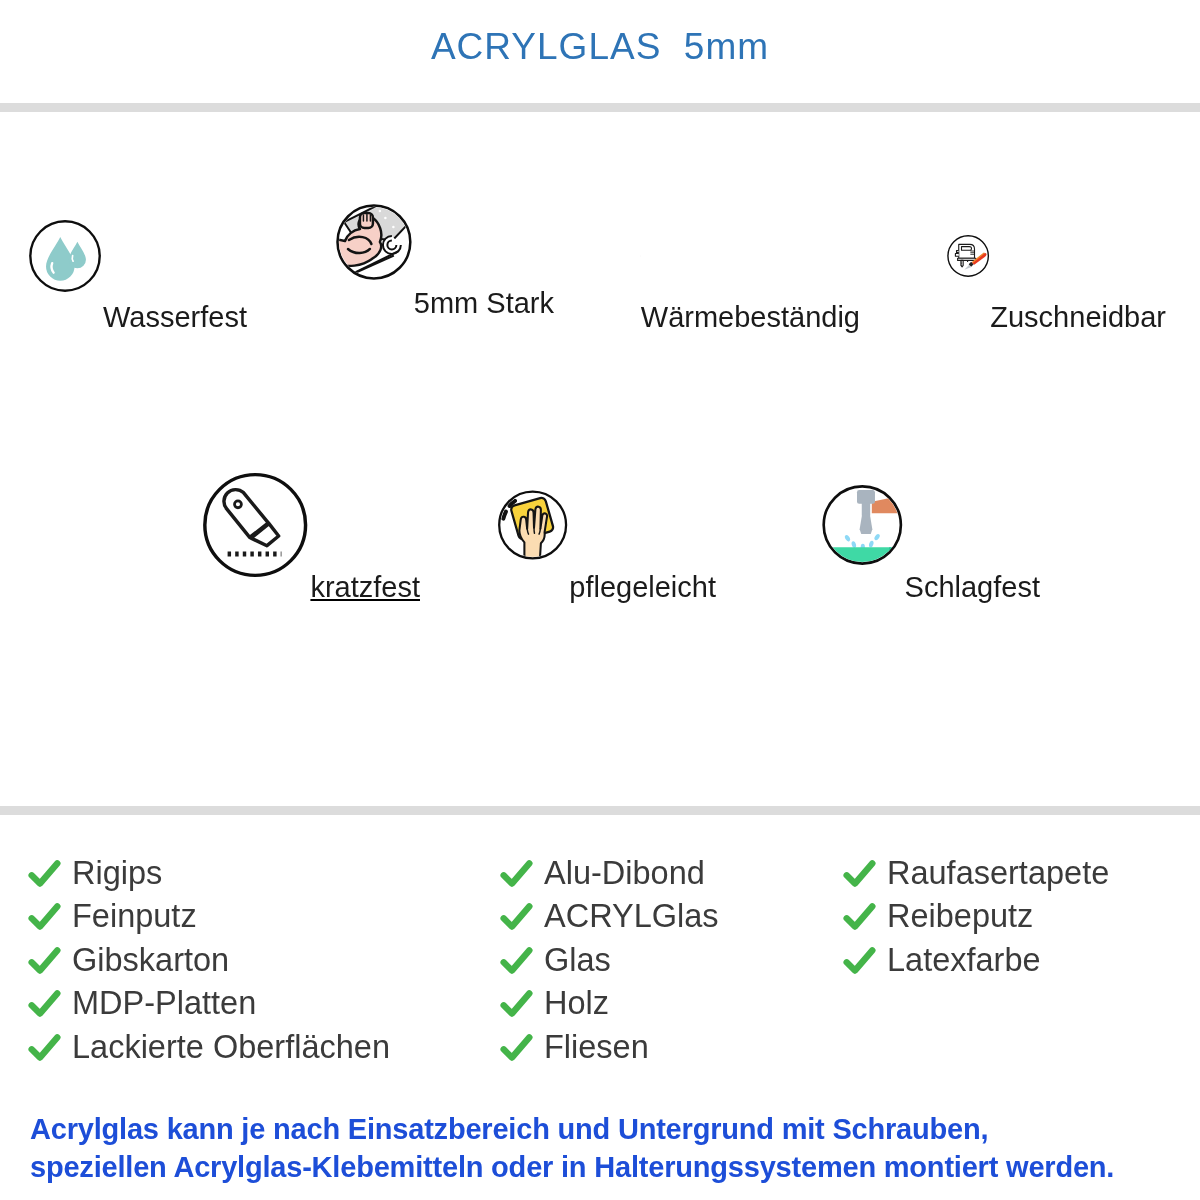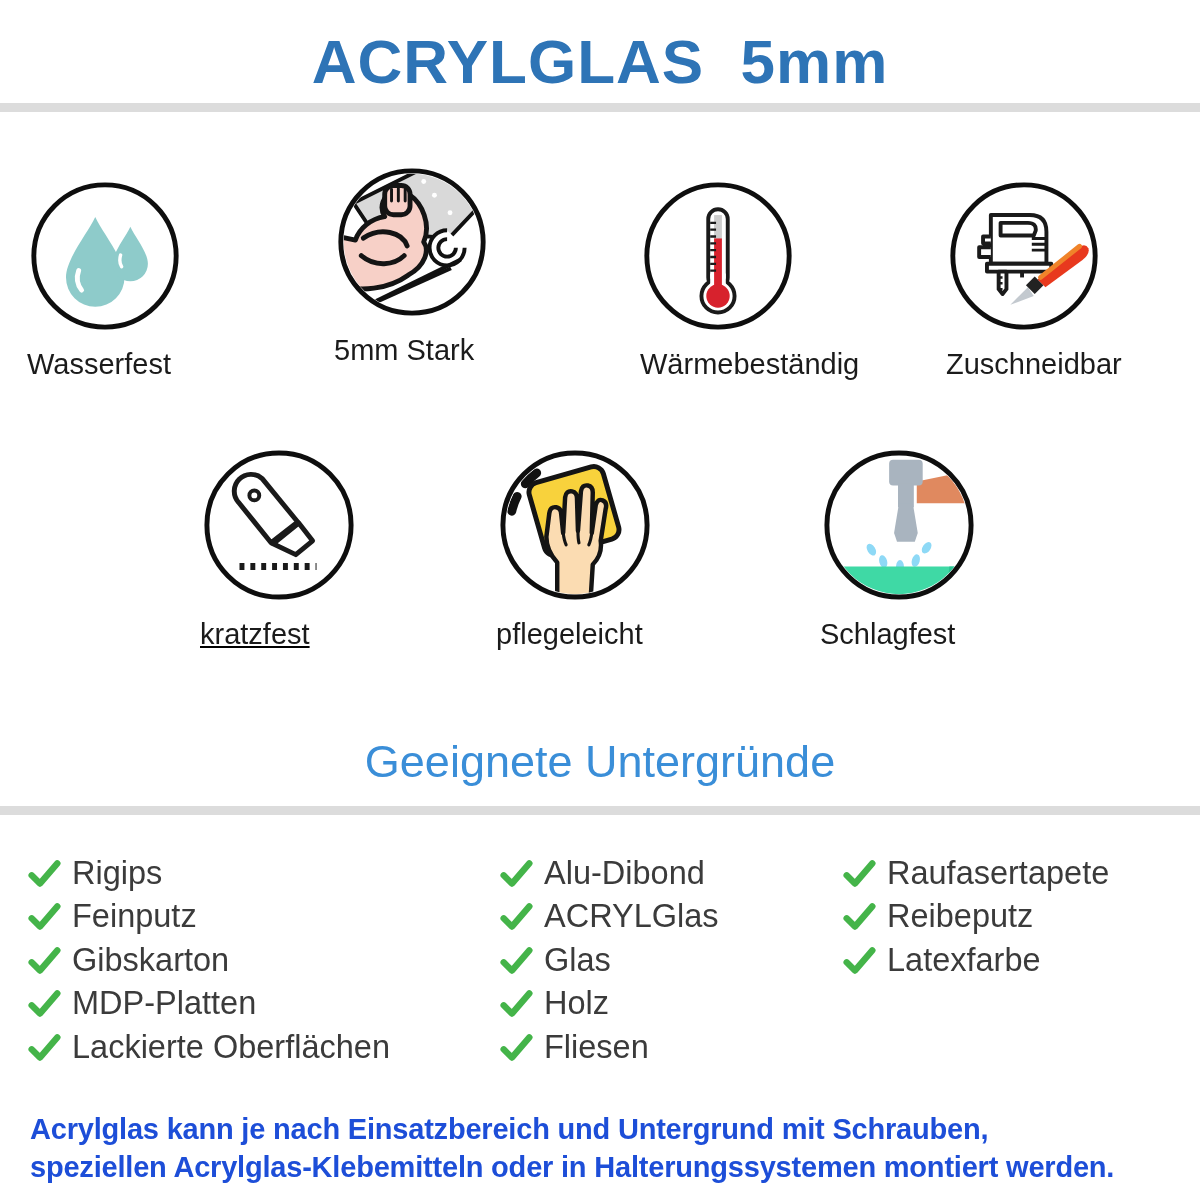--- a/index.html
+++ b/index.html
@@ -2,29 +2,29 @@
 <html><head>
 <meta charset="utf-8">
 <style>
   html,body{margin:0;padding:0;background:#ffffff;}
   .canvas{
     position:relative;width:1200px;height:1200px;background:#ffffff;overflow:hidden;
     font-family:"Liberation Sans","DejaVu Sans",sans-serif;
   }
   .title{
     position:absolute;top:26px;left:0;width:1200px;text-align:center;
-    font-size:62px;color:#2e74b6;letter-spacing:1px;white-space:pre;font-weight:700;
+    font-size:37px;color:#2e74b6;letter-spacing:1px;white-space:pre;font-weight:400;
   }
   .divider{
     position:absolute;left:0;width:1200px;height:9px;background:#dcdcdc;
   }
   .divider-top{top:103px;}
   .divider-mid{top:806px;}
   .feature{
-    position:absolute;width:220px;display:flex;flex-direction:column;align-items:flex-start;
+    position:absolute;width:220px;display:flex;align-items:flex-end;
   }
   .feature-label{
     margin-top:14px;font-size:29px;color:#1b1b1b;white-space:nowrap;
   }
   .icon-circle{display:block;}
   .section-heading{
     position:absolute;top:736px;left:0;width:1200px;text-align:center;
     font-size:45px;color:#3a8ed8;font-weight:500;
   }
   .surf-col{
@@ -175,21 +175,20 @@
           <ellipse cx="97" cy="116" rx="4" ry="6.5" transform="rotate(16 97 116)"></ellipse>
           <ellipse cx="108" cy="103" rx="4" ry="6.5" transform="rotate(34 108 103)"></ellipse>
         </g>
         <path d="M12 122 Q8 140 14 152 H146 Q152 138 148 122 Z" fill="#3fd9a5"></path>
         <polygon points="131,122 148,122 145,152 128,152" fill="#2bc493"></polygon>
       </g>
     </svg>
     <div class="feature-label">Schlagfest</div>
   </div>
 
-  <div class="section-heading">Geeignete Untergründe</div>
 
   <div class="divider divider-mid"></div>
 
   <ul class="surf-col" style="left:28px;">
     <li>
         <svg class="check" width="33" height="33" viewBox="0 0 36 36">
           <path d="M4 20 L13 29 L32 7" fill="none" stroke="#44b449" stroke-width="7" stroke-linecap="round" stroke-linejoin="round"></path>
         </svg>
         <span>Rigips</span>
       </li>

